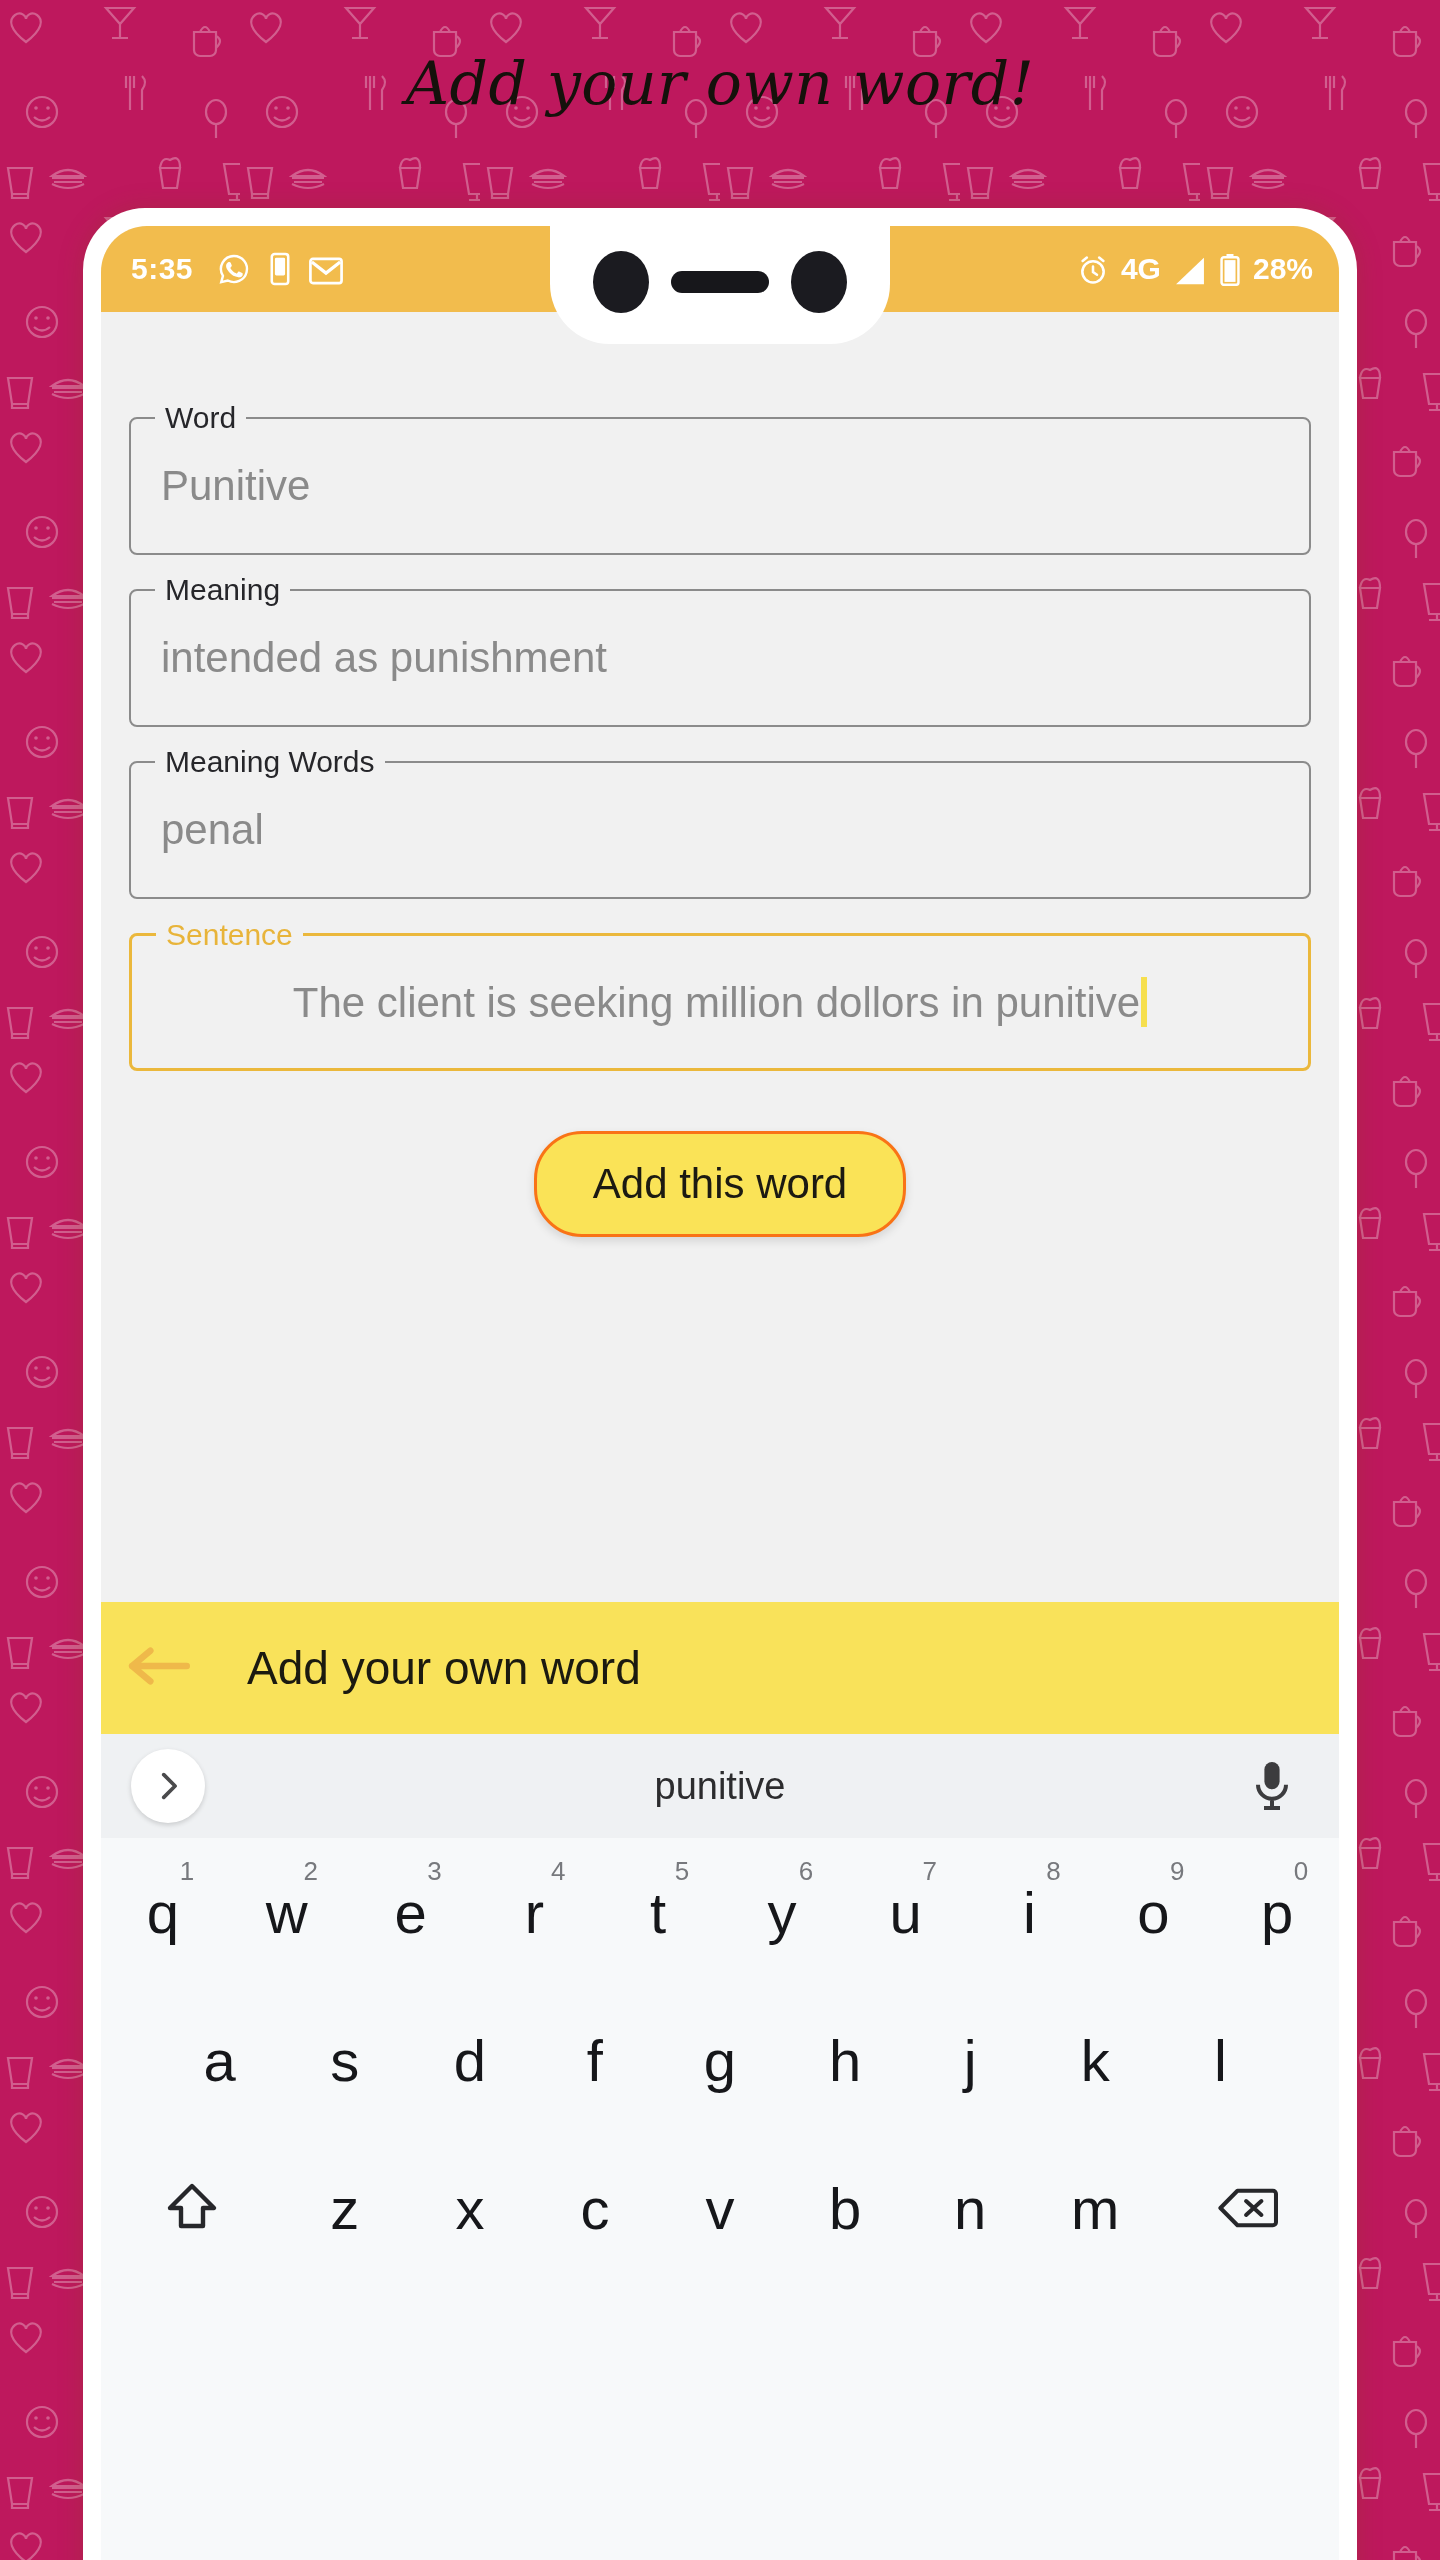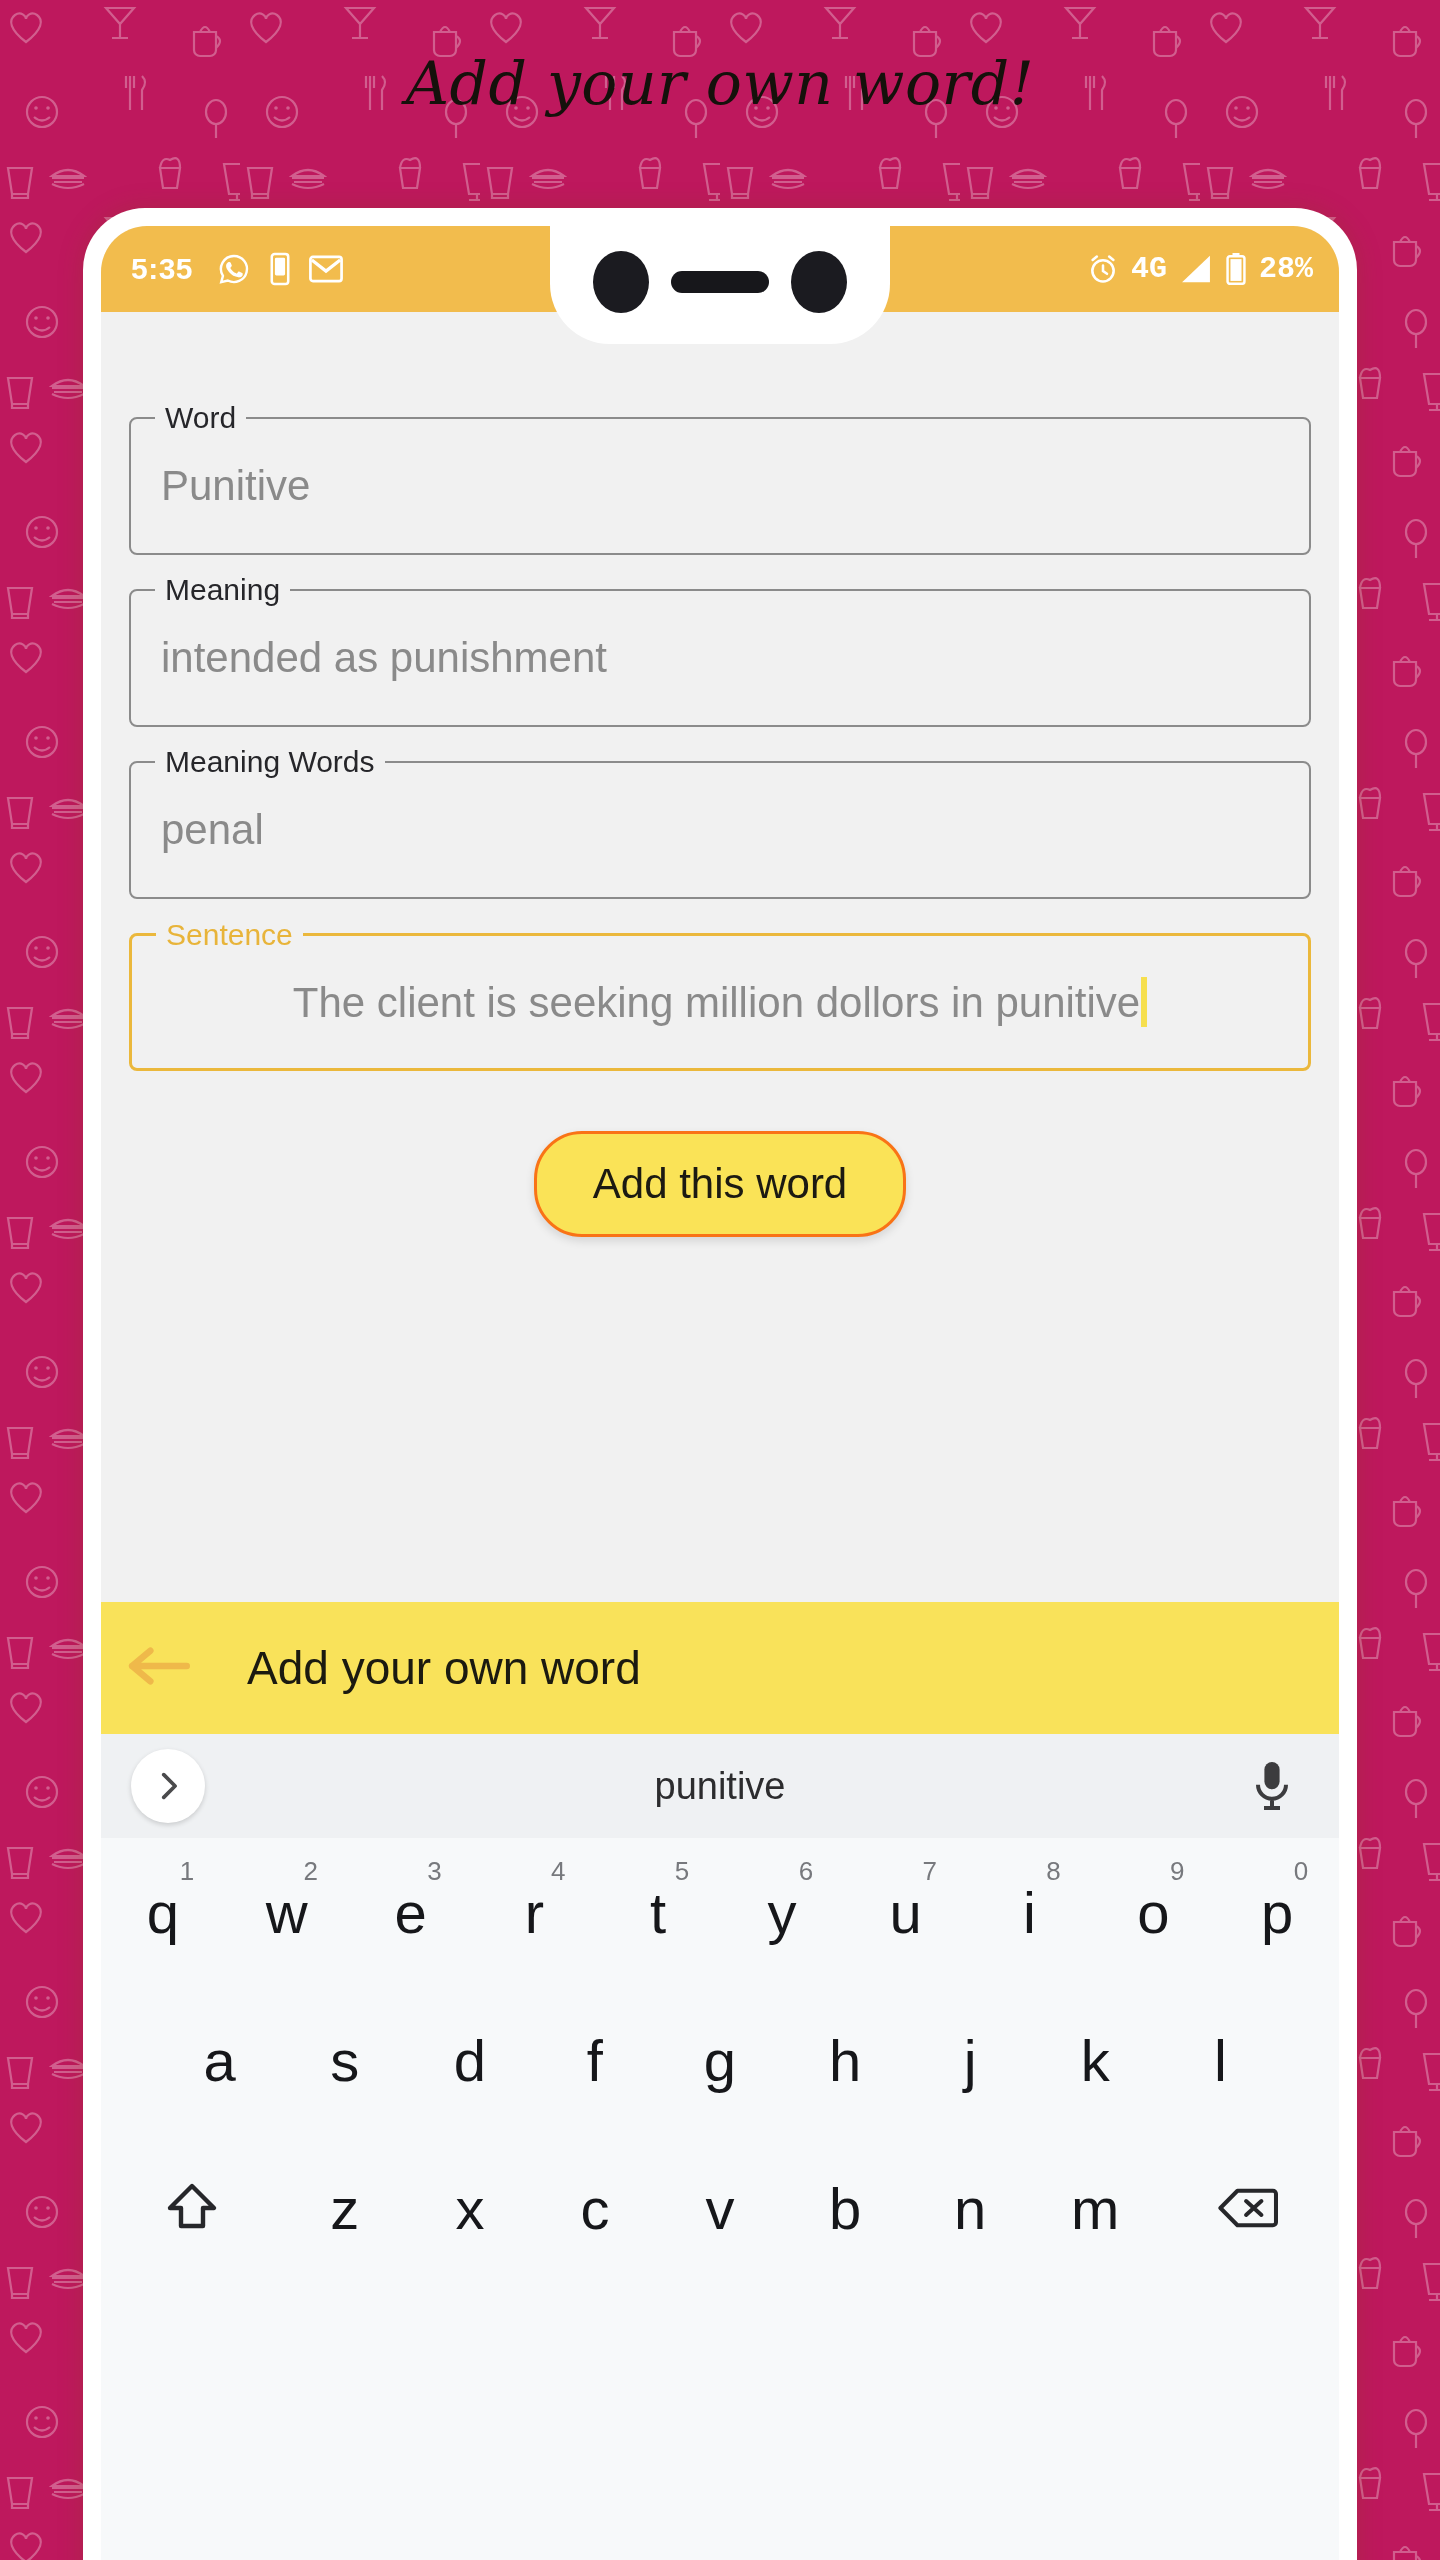--- a/index.html
+++ b/index.html
@@ -70,22 +70,22 @@
     height: 86px;
     background: #F2BC4D;
     display: flex;
     align-items: center;
     justify-content: space-between;
     padding: 0 26px 0 30px;
     color: #FFFFFF;
     font-size: 30px;
     font-weight: bold;
   }
-  .sb-left, .sb-right { display: flex; align-items: center; gap: 16px; }
-  .sb-right { gap: 12px; font-family: Liberation Mono, monospace; }
+  .sb-left, .sb-right { display: flex; align-items: flex-end; gap: 16px; }
+  .sb-right { gap: 12px; }
   #sb-clock { letter-spacing: .5px; margin-right: 8px; }
   .sb-ico { display: inline-flex; align-items: center; justify-content: center; }
 
   
   #notch {
     position: absolute;
     left: 50%;
     transform: translateX(-50%);
     top: -6px;
     width: 340px;

